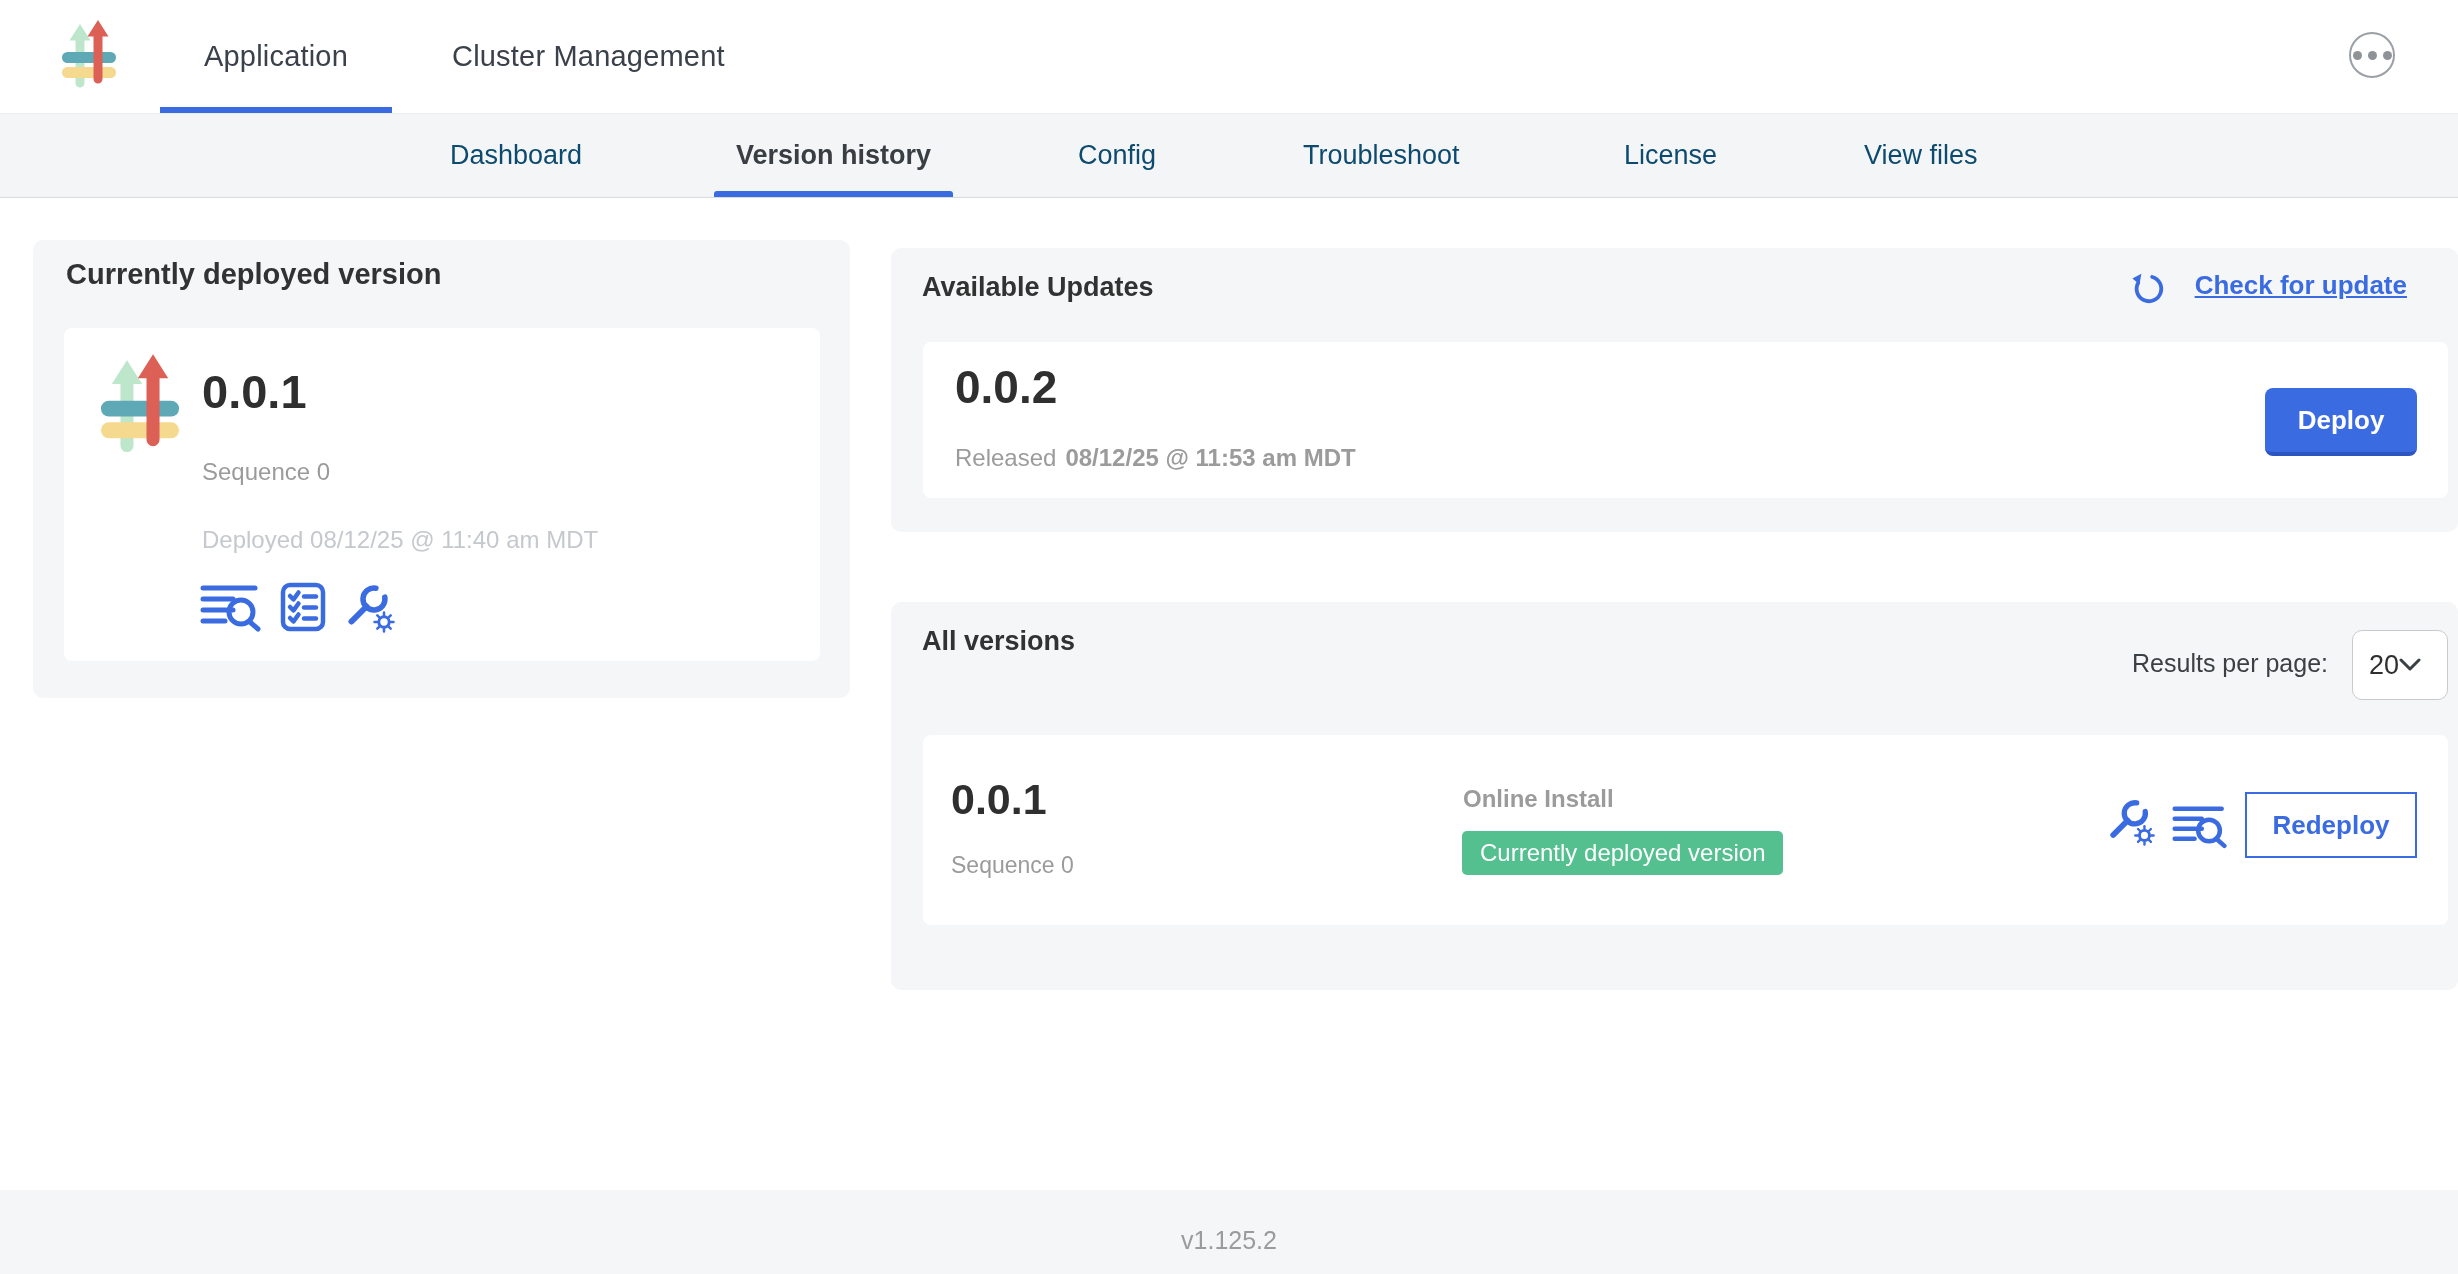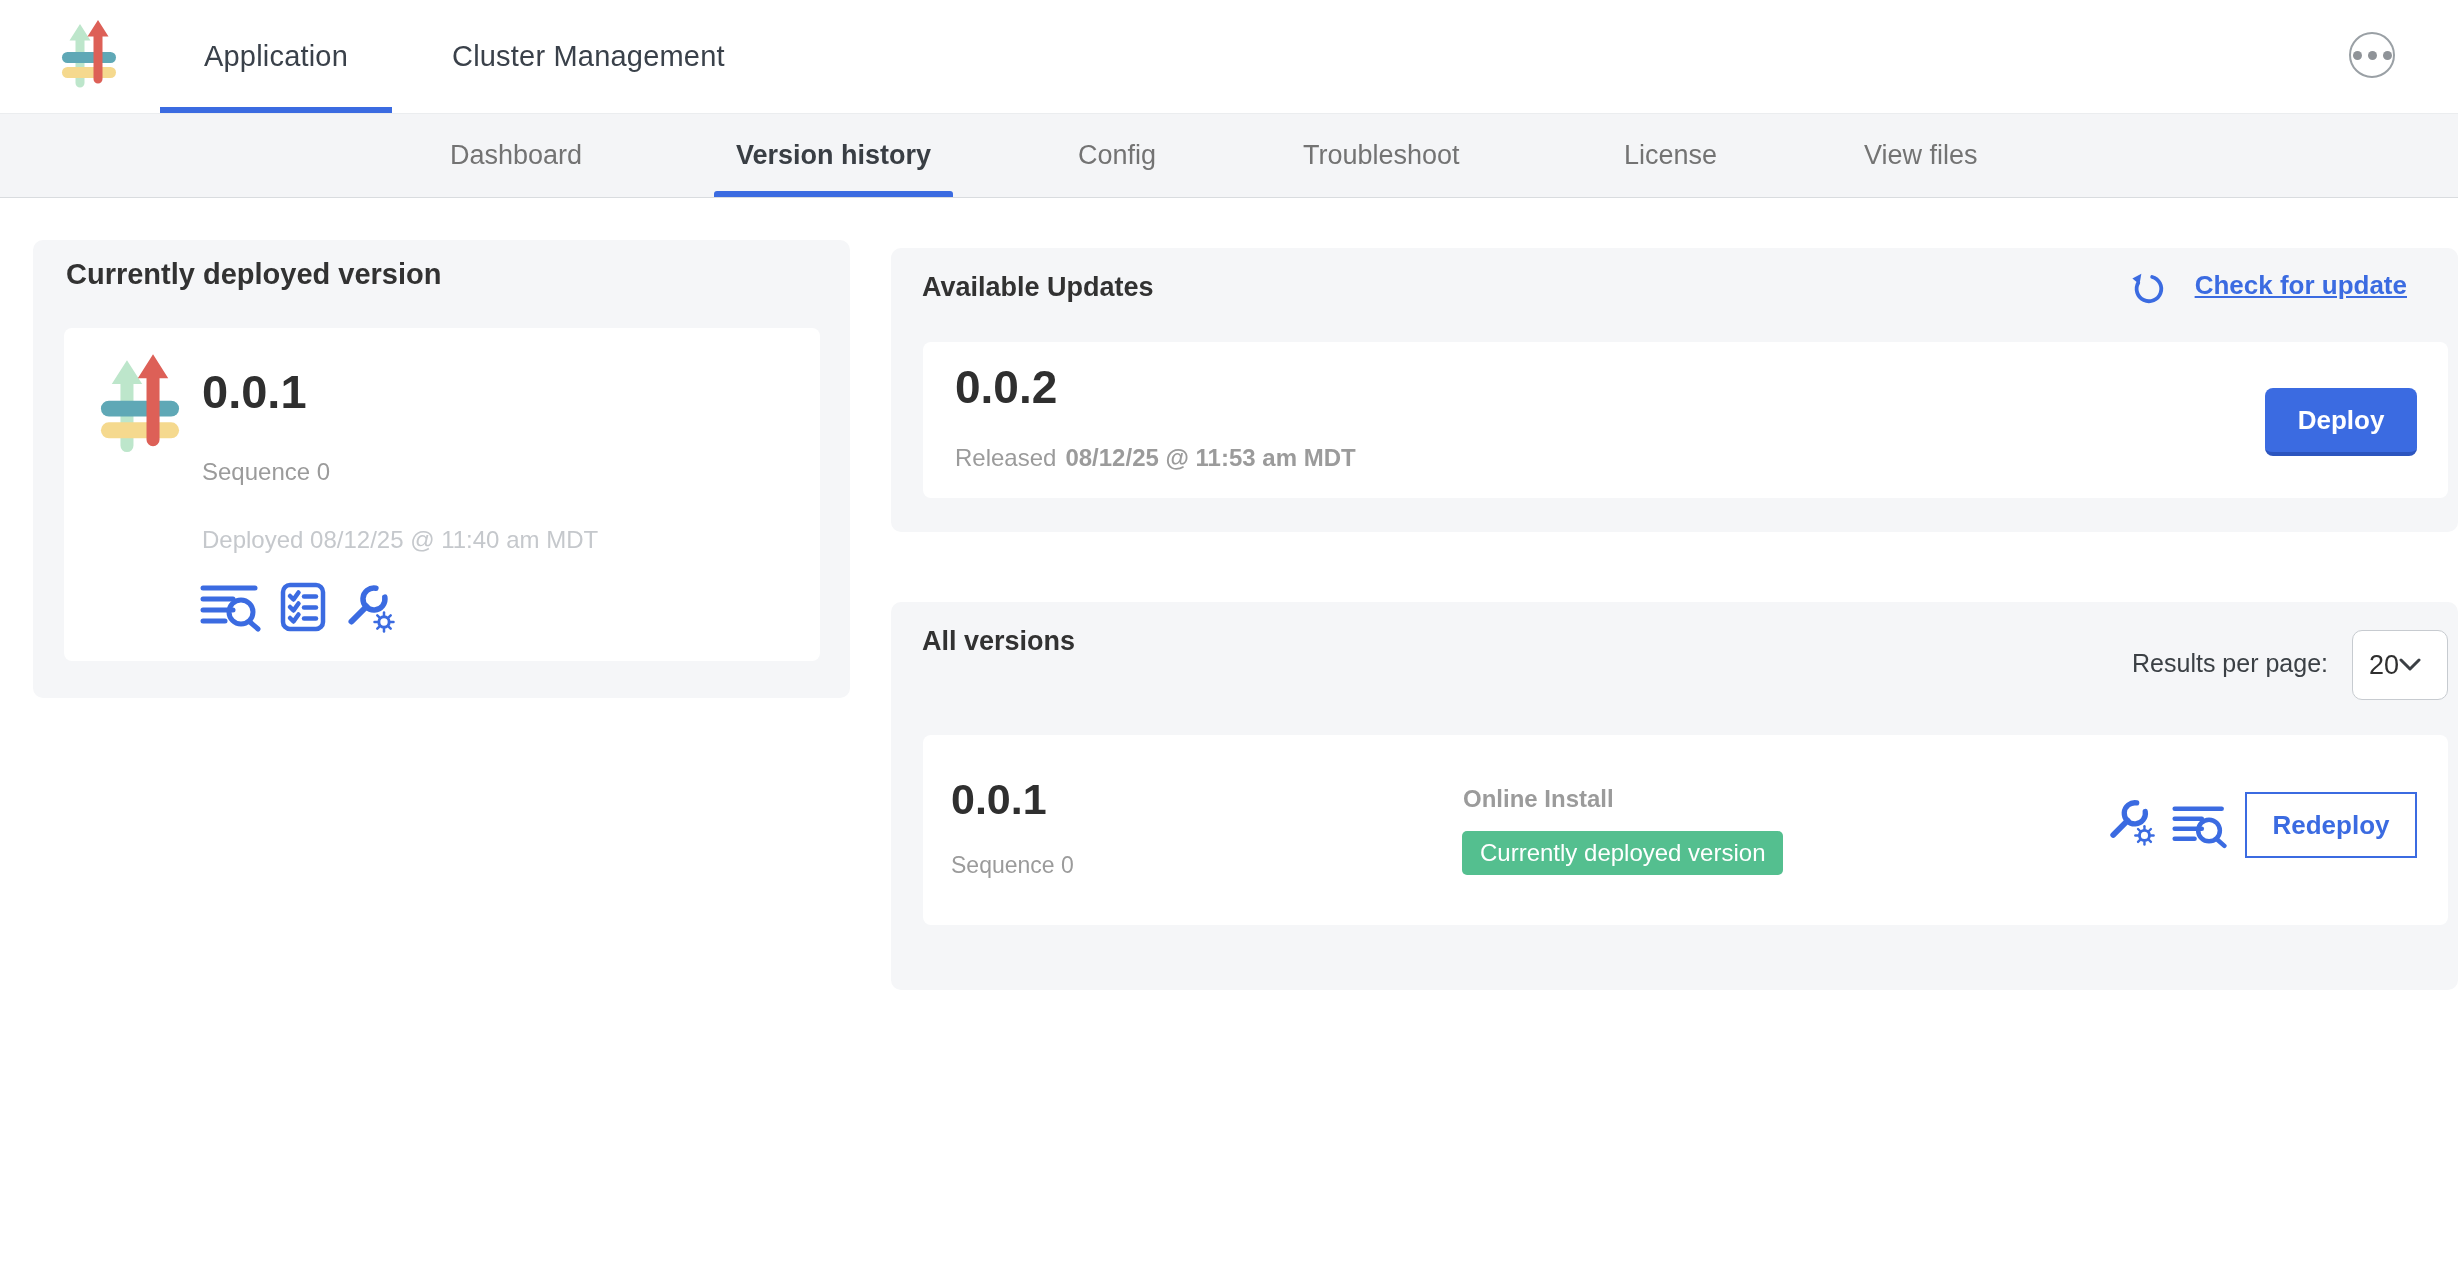--- a/index.html
+++ b/index.html
@@ -13,21 +13,21 @@
   .top-tab { position:absolute; top:0; height:113px; display:flex; align-items:center; justify-content:center; cursor:pointer; }
   .top-tab span { font-size:29px; color:#3a414a; letter-spacing:.2px; }
   .top-tab.tab-app { left:160px; width:232px; }
   .top-tab.tab-cluster { left:424px; padding:0 8px;margin-left:20px; }
   .top-tab.active::after { content:""; position:absolute; left:0; right:0; bottom:0; height:6px; background:#3b6be1; }
   .overflow-btn { position:absolute; left:2349px; top:32px; width:46px; height:46px; border-radius:50%; border:2.5px solid #9aa0a5; background:#fff; display:flex; align-items:center; justify-content:center; gap:6px; cursor:pointer; }
   .overflow-btn i { width:9px; height:9px; border-radius:50%; background:#8f9398; }
 
   
   .subnav { position:absolute; left:0; top:114px; width:2458px; height:84px; background:#f4f5f7; border-bottom:1px solid #d9dcdf; }
-  .sub-tab { position:absolute; top:0; height:83px; display:flex; align-items:center; font-size:27px; color:#737373; cursor:pointer; }
+  .sub-tab { position:absolute; top:0; height:83px; display:flex; align-items:center; font-size:27px; color:#0c4a6e; cursor:pointer; }
   .sub-tab.active { color:#393e44; font-weight:700; }
   .sub-tab.active::after { content:""; position:absolute; left:-22px; right:-22px; bottom:0; height:6px; background:#3b6be1; border-radius:3px 3px 0 0; }
 
   
   .main { position:absolute; left:0; top:198px; width:2458px; height:992px; background:#fff; }
   .gray-card { position:absolute; background:#f5f6f8; border-radius:10px; }
   .white-card { position:absolute; background:#fff; border-radius:8px; }
 
   
   .cdv-card { left:33px; top:42px; width:817px; height:458px; }
@@ -223,14 +223,17 @@
             <circle cx="41" cy="30" r="12"></circle>
               <path d="M50 40 L58 47"></path>
           </svg>
         </button>
         <button class="redeploy-btn">Redeploy</button>
       </div>
     </section>
 
   </main>
 
+  <footer class="footer">
+    <span>v1.125.2</span>
+  </footer>
 
 </div>
 
 </body></html>

